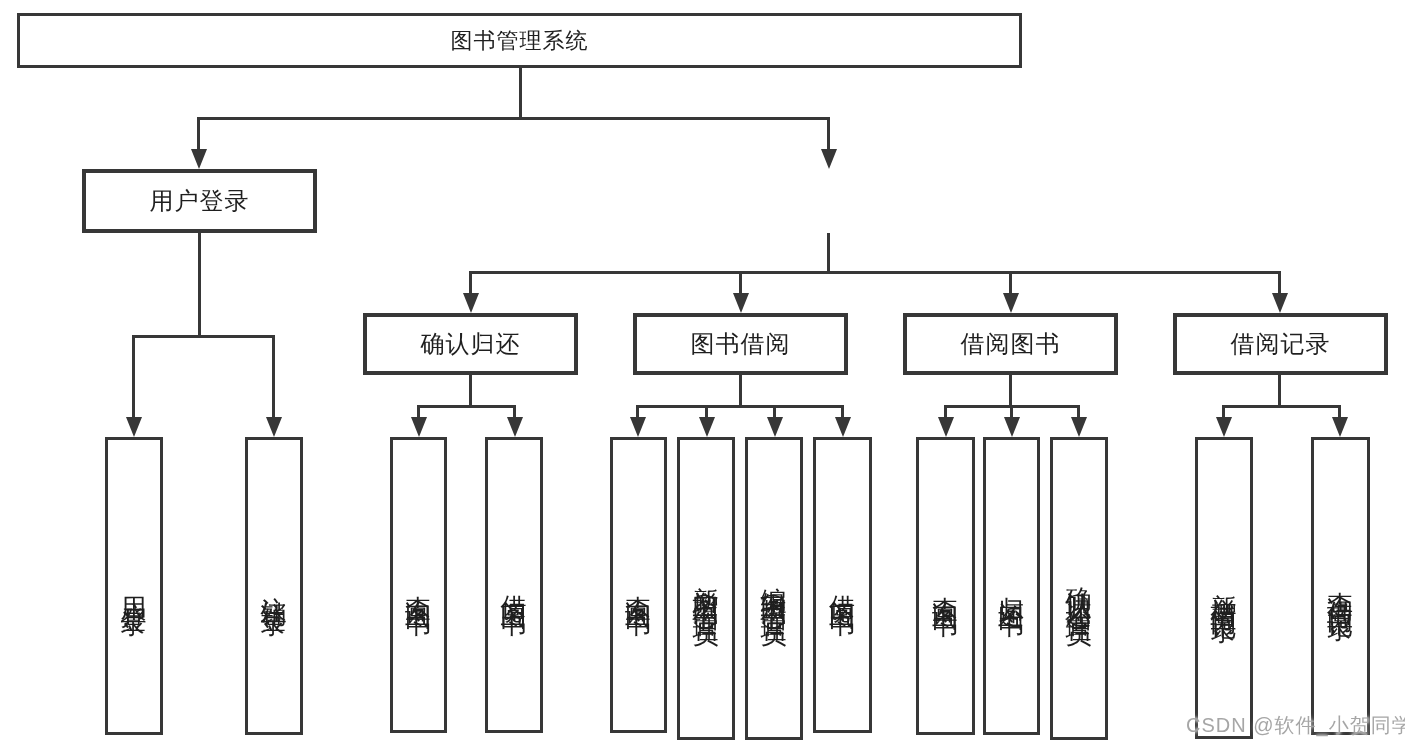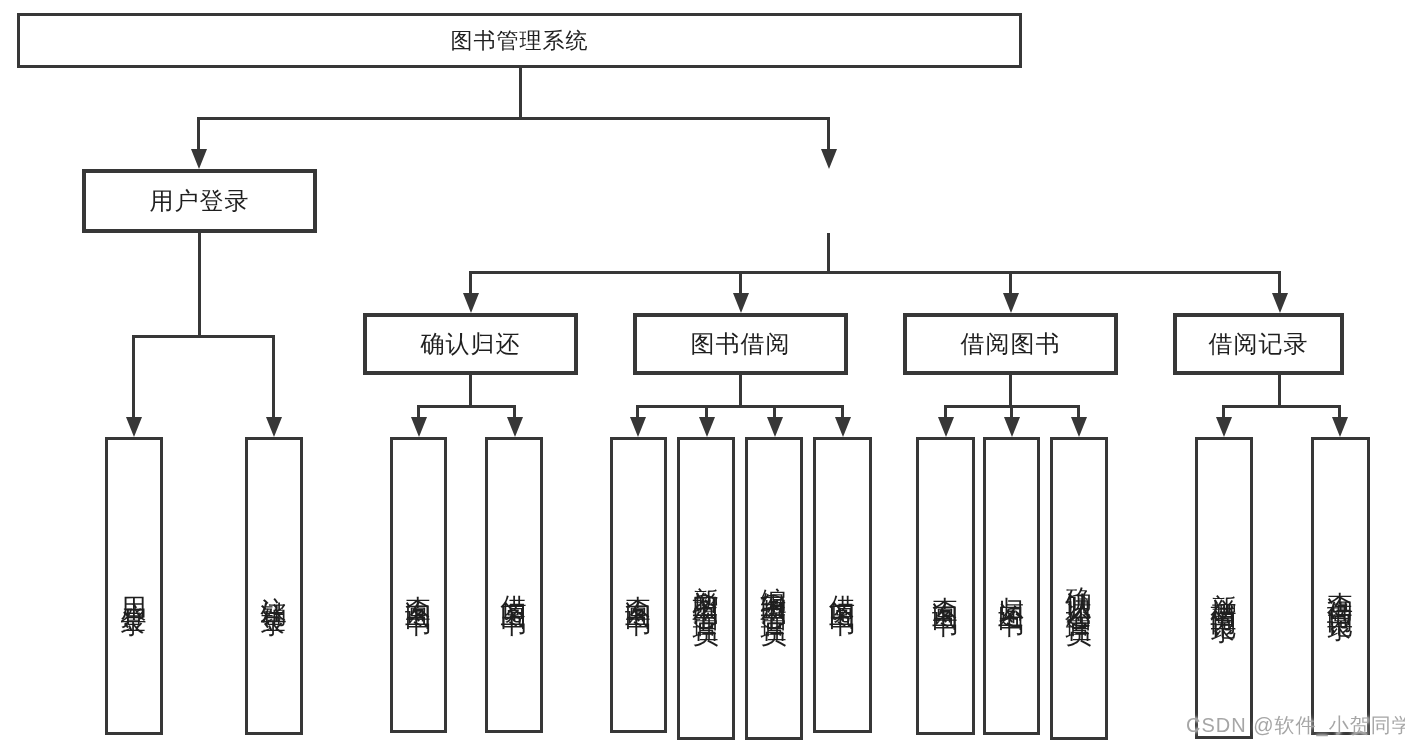--- a/index.html
+++ b/index.html
@@ -129,21 +129,21 @@
 
   <div class="box mid" style="left:363px;top:313px;width:215px;height:62px;">
     <span class="hlabel">确认归还</span>
   </div>
   <div class="box mid" style="left:633px;top:313px;width:215px;height:62px;">
     <span class="hlabel">图书借阅</span>
   </div>
   <div class="box mid" style="left:903px;top:313px;width:215px;height:62px;">
     <span class="hlabel">借阅图书</span>
   </div>
-  <div class="box mid" style="left:1173px;top:313px;width:171px;height:62px;text-align:right;">
+  <div class="box mid" style="left:1173px;top:313px;width:215px;height:62px;text-align:right;">
     <span class="hlabel">借阅记录</span>
   </div>
 
   <div class="box" style="left:105px;top:437px;width:58px;height:298px;">
     <span class="vlabel">用户登录</span>
   </div>
   <div class="box" style="left:245px;top:437px;width:58px;height:298px;">
     <span class="vlabel">注销登录</span>
   </div>
 

